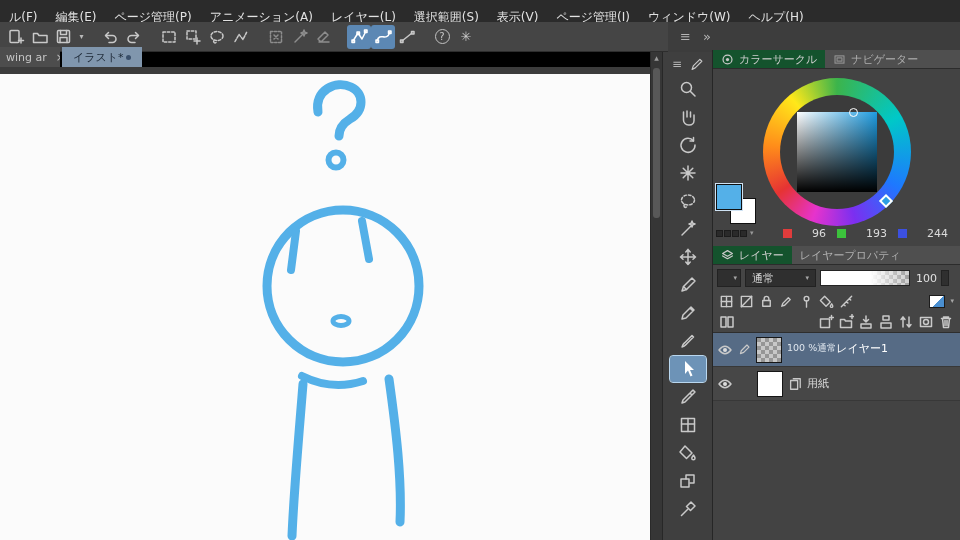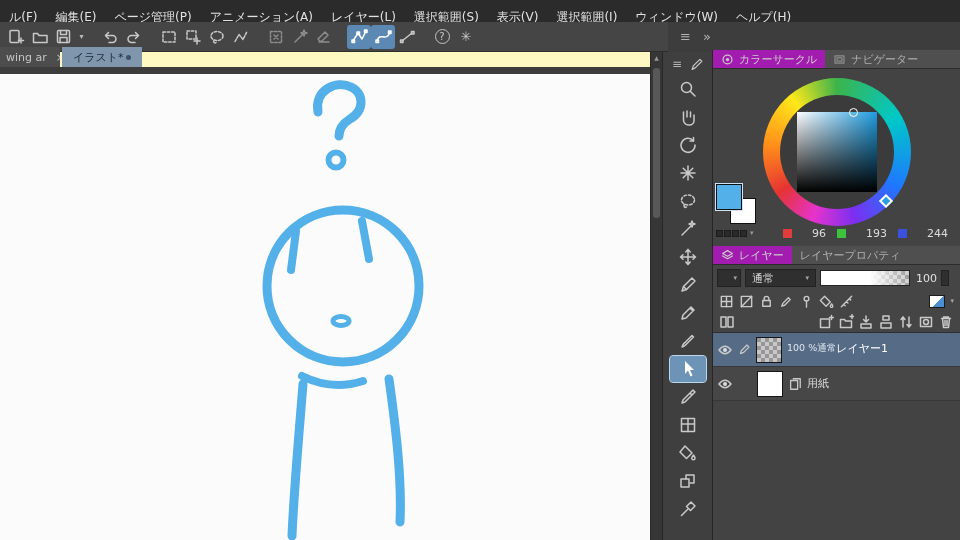--- a/index.html
+++ b/index.html
@@ -28,21 +28,21 @@
   .tbsep{width:11px;flex:none;}
   .helpcirc{width:15px;height:15px;border:1px solid #c2c2c2;border-radius:50%;font-size:10px;
     color:#c9c9c9;display:flex;align-items:center;justify-content:center;}
   .sparkle{font-size:13px;color:#c9c9c9;}
 
   
   .topstrip{position:absolute;left:668px;top:22px;width:292px;height:28px;background:#3d3d3d;
     display:flex;align-items:center;gap:12px;padding-left:12px;color:#b5b5b5;font-size:13px;}
 
   
-  .tabbar{position:absolute;left:0;top:52px;width:650px;height:15px;background:#fef9c3;
+  .tabbar{position:absolute;left:0;top:52px;width:650px;height:15px;background:#000000;
     display:flex;align-items:flex-end;gap:2px;}
   .dtab{height:20px;display:flex;align-items:center;font-size:11px;}
   .dtab.t1{background:#4d4d4d;color:#c6c6c6;width:60px;padding:0 6px;gap:9px;overflow:hidden;white-space:nowrap;}
   .dtab.t2{background:#8096ad;color:#1c2836;padding:0 11px;gap:2px;white-space:nowrap;}
   .closex{font-size:11px;color:#bbb;}
   .moddot{width:5px;height:5px;border-radius:50%;background:#3a506b;}
 
   
   .canvas{position:absolute;left:0;top:74px;width:650px;height:466px;background:#fbfbfb;}
 
@@ -55,21 +55,21 @@
   .toolcol{position:absolute;left:662px;top:52px;width:50px;height:488px;background:#3f3f3f;border-left:1px solid #272727;}
   .tchead{display:flex;align-items:center;justify-content:space-between;padding:3px 9px 1px;color:#b5b5b5;font-size:12px;height:22px;}
   .tool{width:36px;height:26px;margin:2px auto 0;display:flex;align-items:center;justify-content:center;border-radius:3px;}
   .tool.sel{background:#6d93b7;outline:1px solid #b9d7ef;}
 
   
   .panels{position:absolute;left:712px;top:50px;width:248px;height:490px;background:#434343;
     border-left:1px solid #262626;font-size:11px;}
   .phead{height:19px;background:#383838;display:flex;align-items:stretch;border-bottom:1px solid #2c2c2c;}
   .ptab{display:flex;align-items:center;gap:5px;padding:0 8px;color:#cfcfcf;white-space:nowrap;}
-  .ptab.on{background:#a21caf;}
+  .ptab.on{background:#14532d;}
   .ptab.off{background:#4f4f4f;color:#b0b0b0;flex:1;overflow:hidden;}
 
   .colorbody{position:relative;height:177px;background:#434343;}
   .wheel{position:absolute;left:50px;top:9px;width:148px;height:148px;border-radius:50%;
     background:conic-gradient(from 0deg,#3cb44b,#00c8c8 60deg,#1e78ff 120deg,#7b2ff0 165deg,
       #e633cc 200deg,#e63333 235deg,#ff8c1a 275deg,#ffe81a 320deg,#3cb44b 360deg);}
   .wheel-inner{position:absolute;inset:17px;border-radius:50%;background:#3b3b3b;}
   .svsq{position:absolute;left:34px;top:34px;width:80px;height:80px;
     background:linear-gradient(to bottom,rgba(0,0,0,0),#000),linear-gradient(to right,#fff,#1f9ce0);}
   .svmark{position:absolute;left:86px;top:30px;width:9px;height:9px;border:1.5px solid #fff;border-radius:50%;}
@@ -121,21 +121,21 @@
 <body>
 
 <div class="menubar">
   <span class="mi">ル(F)</span>
   <span class="mi">編集(E)</span>
   <span class="mi">ページ管理(P)</span>
   <span class="mi">アニメーション(A)</span>
   <span class="mi">レイヤー(L)</span>
   <span class="mi">選択範囲(S)</span>
   <span class="mi">表示(V)</span>
-  <span class="mi">選択範囲(I)</span>
+  <span class="mi">ページ管理(I)</span>
   <span class="mi">ウィンドウ(W)</span>
   <span class="mi">ヘルプ(H)</span>
 </div>
 
 <div class="toolbar">
   <span class="tbi">
       <svg class="ic" width="18" height="18" viewBox="0 0 18 18">
         <rect x="3" y="2.5" width="9" height="12" rx="1"></rect>
         <path d="M11.5 12.5h5M14 10v5"></path>
       </svg>

